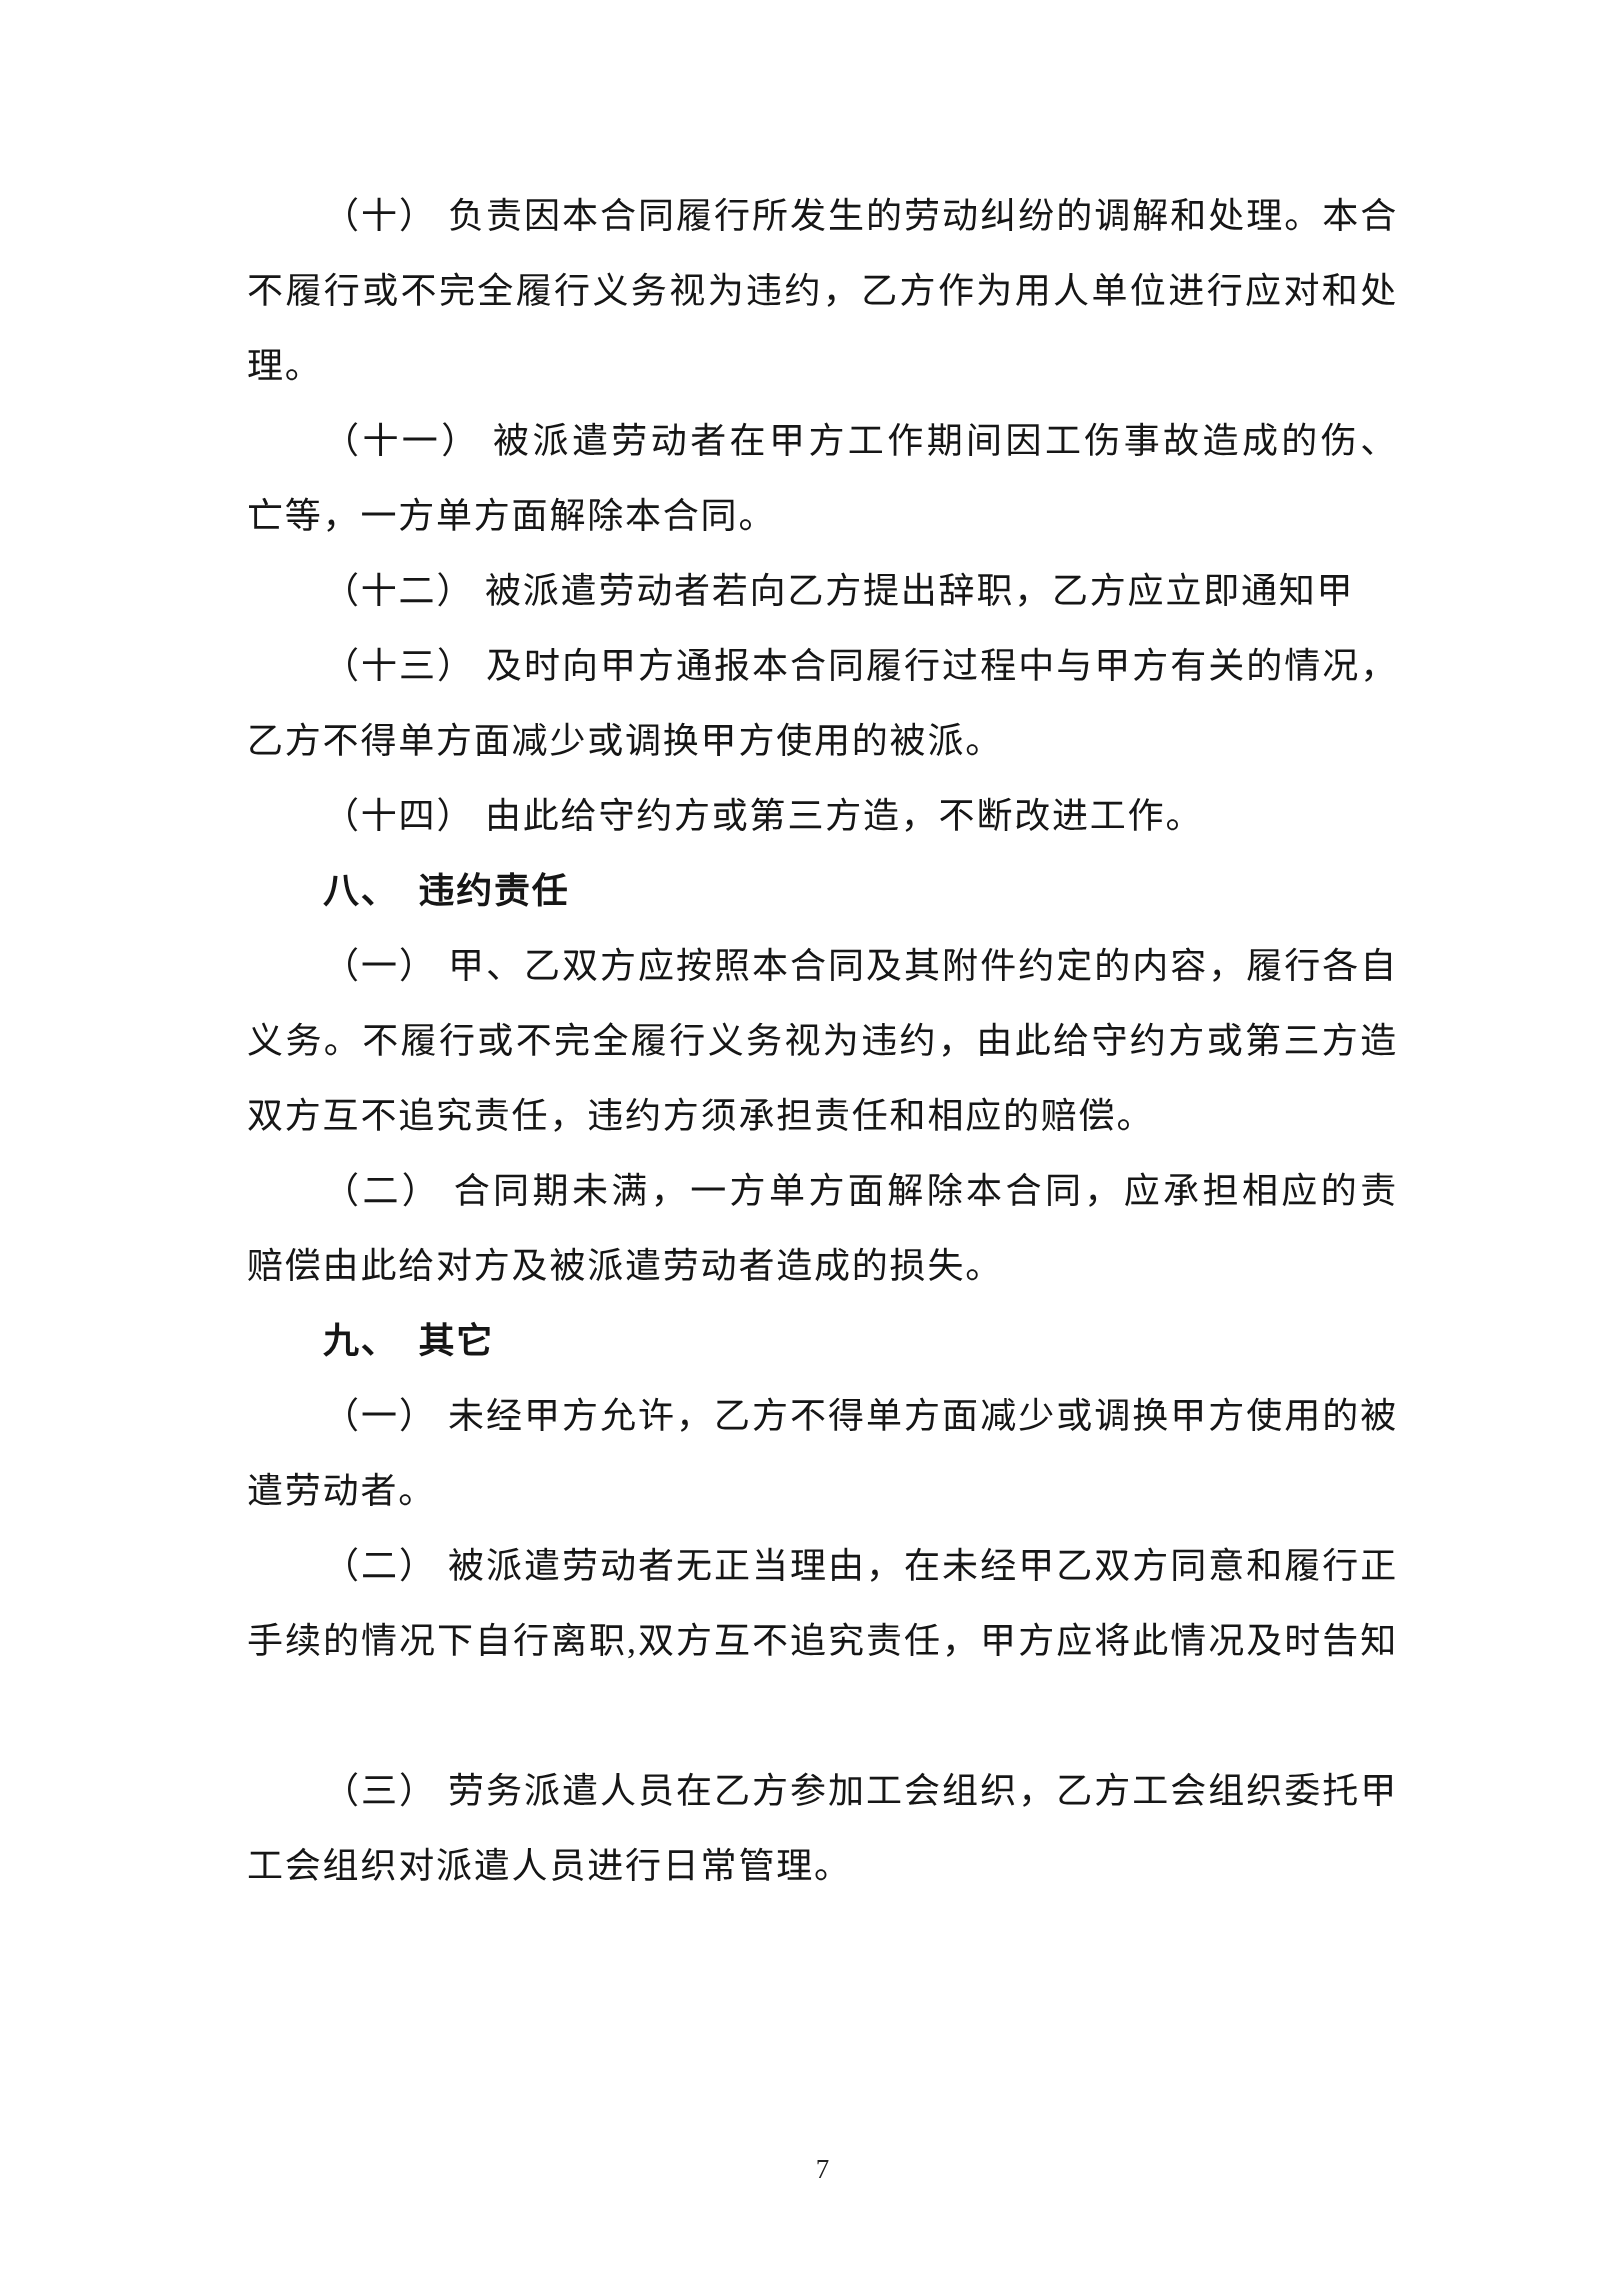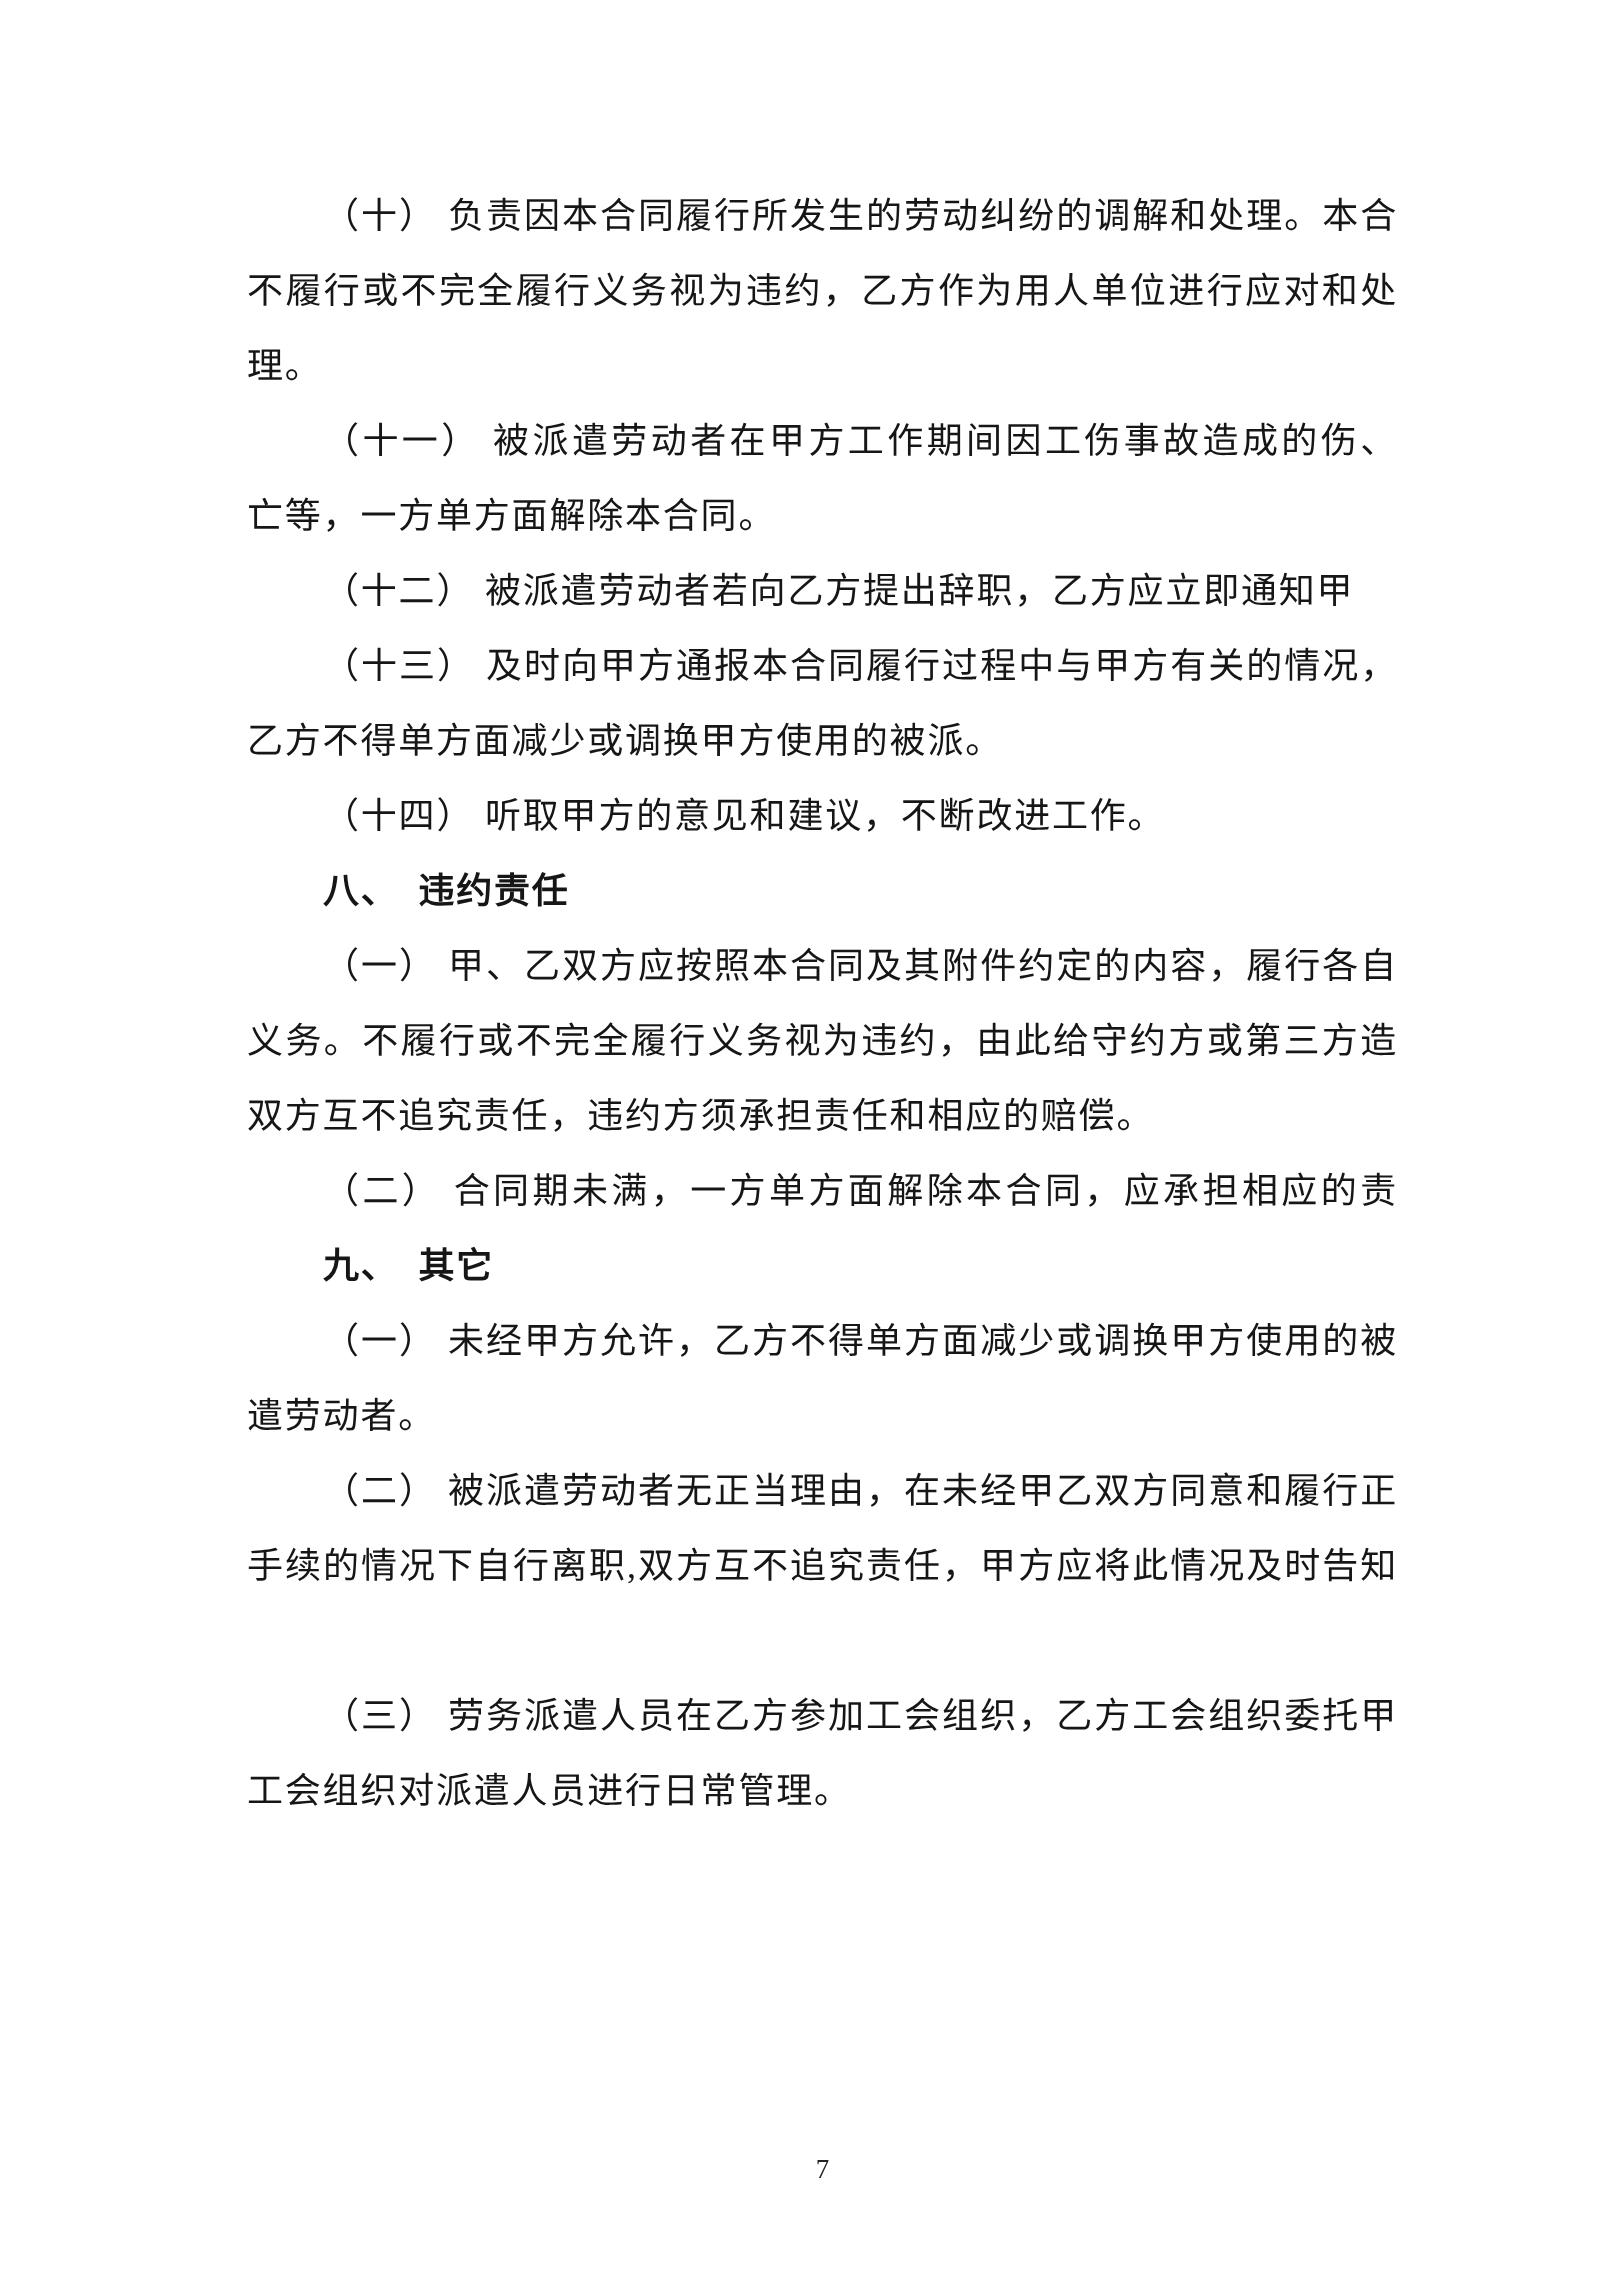--- a/index.html
+++ b/index.html
@@ -62,26 +62,27 @@
 <div class="page">
   <div class="doc-content" id="doc-content">
       <div class="line indent justify-full">（十） 负责因本合同履行所发生的劳动纠纷的调解和处理。本合同</div>
       <div class="line justify-full">不履行或不完全履行义务视为违约，乙方作为用人单位进行应对和处</div>
       <div class="line">理。</div>
       <div class="line indent justify-full">（十一） 被派遣劳动者在甲方工作期间因工伤事故造成的伤、残、</div>
       <div class="line">亡等，一方单方面解除本合同。</div>
       <div class="line indent">（十二） 被派遣劳动者若向乙方提出辞职，乙方应立即通知甲方。</div>
       <div class="line indent justify-full">（十三） 及时向甲方通报本合同履行过程中与甲方有关的情况，协</div>
       <div class="line">乙方不得单方面减少或调换甲方使用的被派。</div>
-      <div class="line indent">（十四） 听取甲方的意见和建议，不断改进工作。</div>
+      <div class="line indent">（十四） 由此给守约方或第三方造，不断改进工作。</div>
       <div class="line indent bold">八、　违约责任</div>
       <div class="line indent justify-full">（一） 甲、乙双方应按照本合同及其附件约定的内容，履行各自的</div>
       <div class="line justify-full">义务。不履行或不完全履行义务视为违约，由此给守约方或第三方造</div>
       <div class="line">双方互不追究责任，违约方须承担责任和相应的赔偿。</div>
       <div class="line indent justify-full">（二） 合同期未满，一方单方面解除本合同，应承担相应的责任，</div>
+      <div class="line">赔偿由此给对方及被派遣劳动者造成的损失。</div>
       <div class="line indent bold">九、　其它</div>
       <div class="line indent justify-full">（一） 未经甲方允许，乙方不得单方面减少或调换甲方使用的被派</div>
       <div class="line">遣劳动者。</div>
       <div class="line indent justify-full">（二） 被派遣劳动者无正当理由，在未经甲乙双方同意和履行正常</div>
       <div class="line justify-full">手续的情况下自行离职,双方互不追究责任，甲方应将此情况及时告知</div>
       <div class="line spacer"></div>
       <div class="line indent justify-full">（三） 劳务派遣人员在乙方参加工会组织，乙方工会组织委托甲方</div>
       <div class="line">工会组织对派遣人员进行日常管理。</div>
     </div>
   <div class="page-number">7</div>

